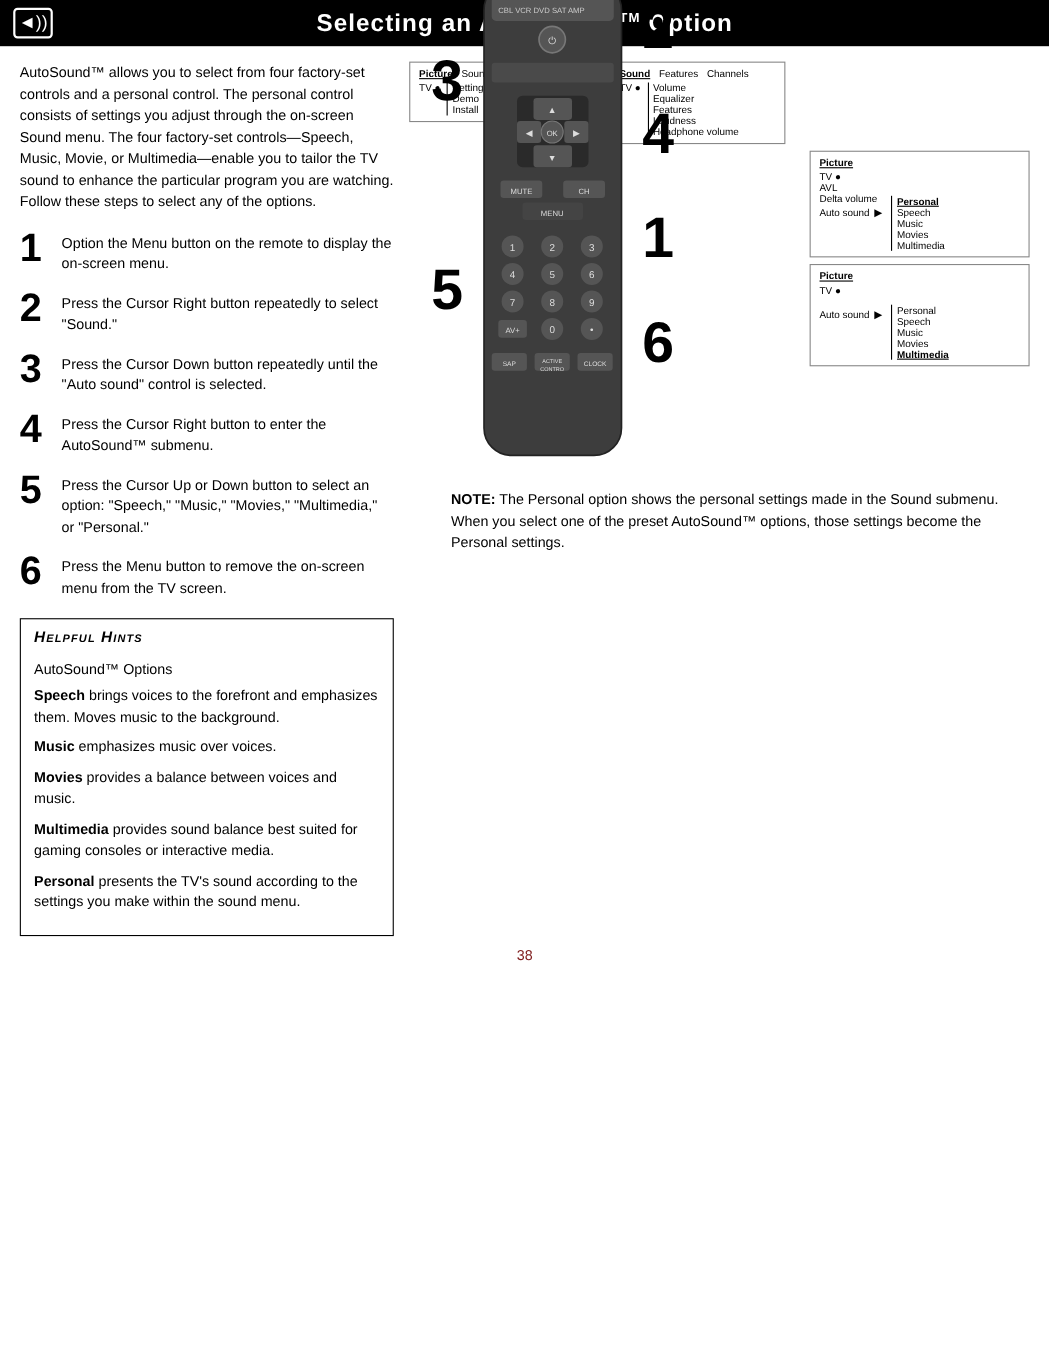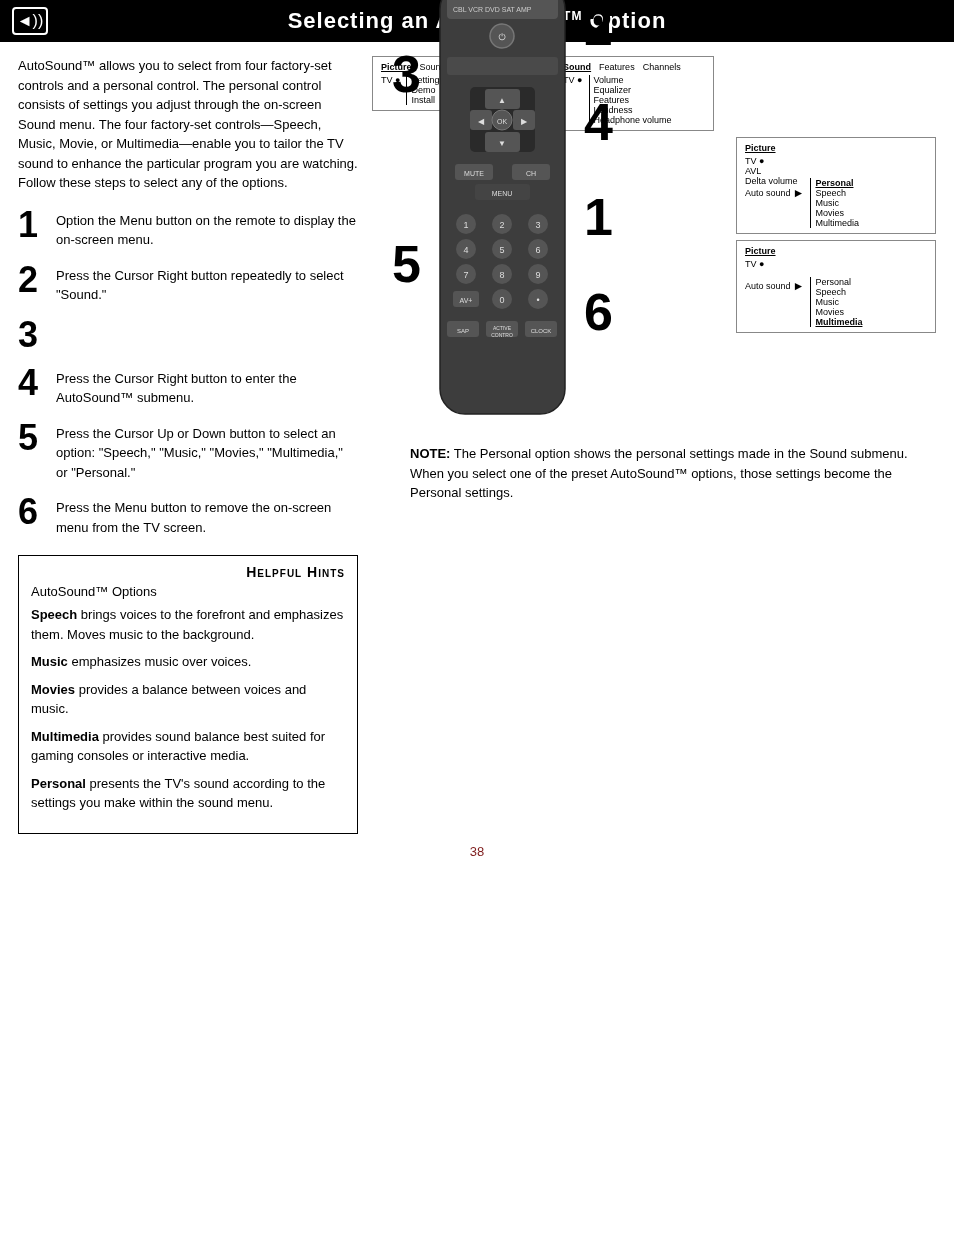--- a/index.html
+++ b/index.html
@@ -71,25 +71,26 @@
       padding-top: 4px;
     }
 
     
     .hints-box {
       border: 1.5px solid #000;
       margin-top: 18px;
       padding: 8px 12px 12px 12px;
     }
     .hints-title {
-      text-align: right;
+      text-align: left;
       font-size: 14px;
+      font-style: italic;
       font-weight: bold;
       letter-spacing: 1px;
-      margin-bottom: 4px;
+      margin-bottom: 14px;
       font-variant: small-caps;
     }
     .hints-subtitle {
       font-weight: normal;
       font-size: 13px;
       margin-bottom: 6px;
     }
     .hint-entry {
       font-size: 13px;
       line-height: 1.5;
@@ -157,20 +158,21 @@
           <div class="step-text">Option the Menu button on the remote to display the on-screen menu.</div>
         </div>
 
         <div class="step-item">
           <div class="step-number">2</div>
           <div class="step-text">Press the Cursor Right button repeatedly to select "Sound."</div>
         </div>
 
         <div class="step-item">
           <div class="step-number">3</div>
+          <div class="step-text">Press the Cursor Down button repeatedly until the "Auto sound" control is selected.</div>
         </div>
 
         <div class="step-item">
           <div class="step-number">4</div>
           <div class="step-text">Press the Cursor Right button to enter the AutoSound™ submenu.</div>
         </div>
 
         <div class="step-item">
           <div class="step-number">5</div>
           <div class="step-text">Press the Cursor Up or Down button to select an option: "Speech," "Music," "Movies," "Multimedia," or "Personal."</div>

